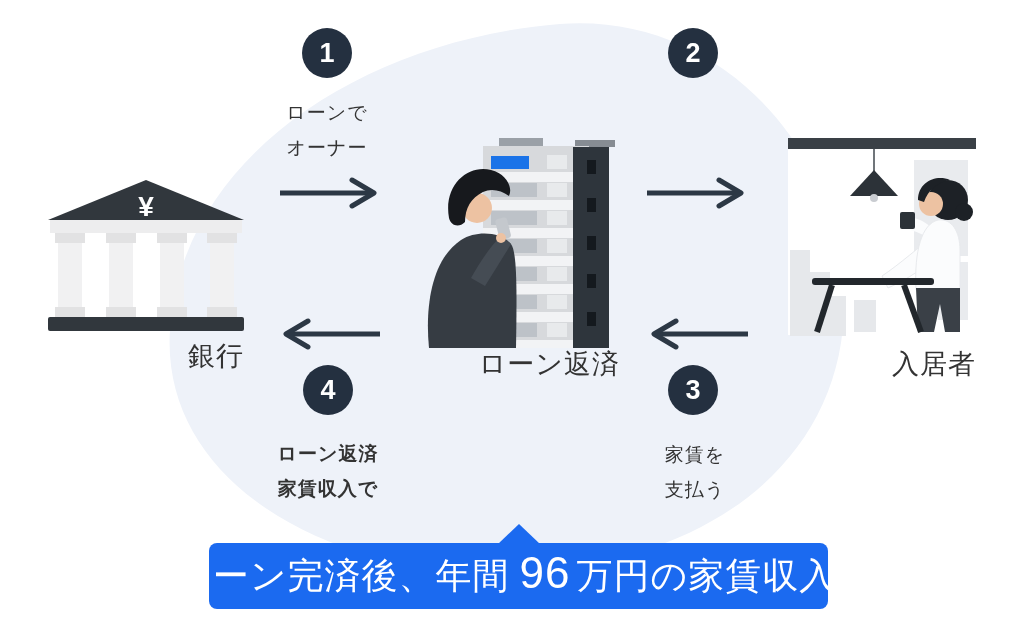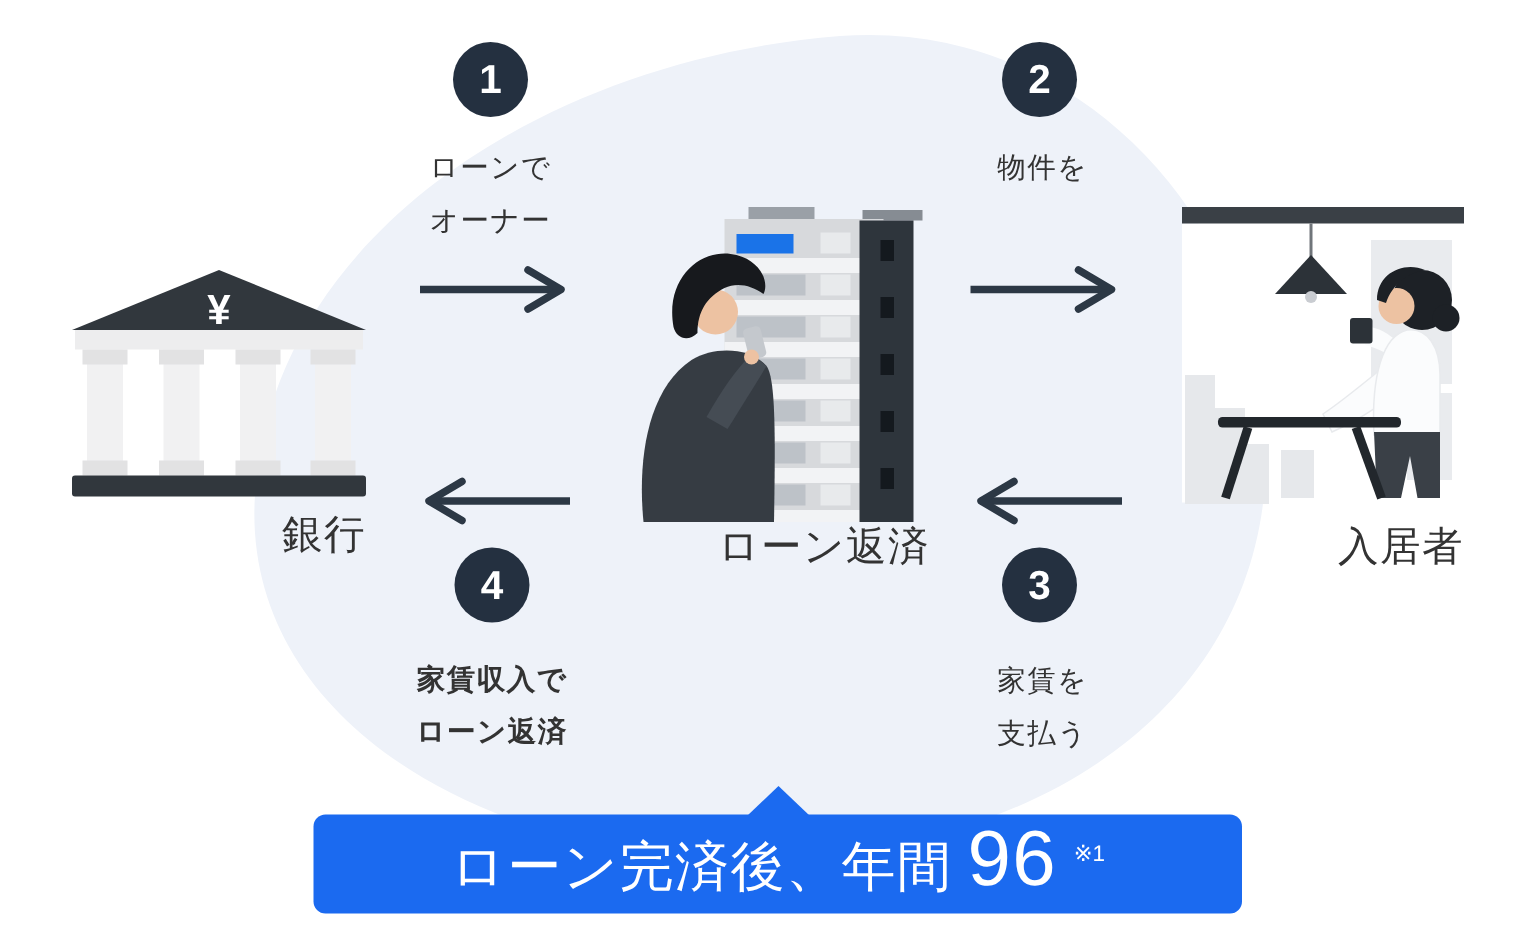--- a/index.html
+++ b/index.html
@@ -41,21 +41,21 @@
     background:var(--accent-blue);border-radius:8px;
     display:flex;align-items:baseline;justify-content:center;
     color:#ffffff;line-height:60px;white-space:nowrap;
   }
   .banner::before{
     content:"";position:absolute;top:-19px;left:50%;margin-left:-21px;
     border-left:21px solid transparent;border-right:21px solid transparent;
     border-bottom:20px solid var(--accent-blue);
   }
   .banner .txt{font-size:36px;letter-spacing:1px;}
-  .banner .big{font-size:52px;margin:0 6px 0 10px;letter-spacing:1px;}
+  .banner .big{font-size:44px;margin:0 6px 0 10px;letter-spacing:1px;}
   .banner .foot{font-size:15px;position:relative;top:-16px;margin-left:5px;}
 </style>
 </head>
 <body>
 
 <div class="canvas">
 
   <svg class="abs blob" width="1024" height="628" viewBox="0 0 1024 628">
     <path d="M170,330 C180,160 360,40 560,24 C720,12 842,150 844,300 C846,450 722,562 520,572 C330,580 160,482 170,330 Z" fill="var(--blob,#eef2f9)"></path>
   </svg>
@@ -174,21 +174,20 @@
   </div>
   <div class="abs arrow" style="left:276px;top:177px;">
     <svg width="112" height="32" viewBox="0 0 112 32">
       <line x1="4" y1="16" x2="96" y2="16" stroke="#2c3845" stroke-width="5"></line>
       <polyline points="76,3 98,16 76,29" fill="none" stroke="#2c3845" stroke-width="5" stroke-linecap="round" stroke-linejoin="round"></polyline>
     </svg>
   </div>
 
   <div class="abs badge" style="left:668px;top:28px;">2</div>
   <div class="abs step-label" style="left:605px;top:95px;width:180px;">
-    <div>物件を</div>
   </div>
   <div class="abs arrow" style="left:643px;top:177px;">
     <svg width="112" height="32" viewBox="0 0 112 32">
       <line x1="4" y1="16" x2="96" y2="16" stroke="#2c3845" stroke-width="5"></line>
       <polyline points="76,3 98,16 76,29" fill="none" stroke="#2c3845" stroke-width="5" stroke-linecap="round" stroke-linejoin="round"></polyline>
     </svg>
   </div>
 
   <div class="abs arrow arrow-left" style="left:640px;top:318px;">
     <svg width="112" height="32" viewBox="0 0 112 32">
@@ -203,23 +202,24 @@
   </div>
 
   <div class="abs arrow arrow-left" style="left:272px;top:318px;">
     <svg width="112" height="32" viewBox="0 0 112 32">
       <line x1="4" y1="16" x2="96" y2="16" stroke="#2c3845" stroke-width="5"></line>
       <polyline points="76,3 98,16 76,29" fill="none" stroke="#2c3845" stroke-width="5" stroke-linecap="round" stroke-linejoin="round"></polyline>
     </svg>
   </div>
   <div class="abs badge" style="left:303px;top:365px;">4</div>
   <div class="abs step-label bold" style="left:233px;top:436px;width:190px;">
+    <div>ローン返済</div>
     <div>家賃収入で</div>
-    <div>ローン返済</div>
   </div>
 
   <div class="abs banner">
     <span class="txt">ローン完済後、年間</span>
     <span class="big">96</span>
+    <span class="txt">万円の家賃収入</span>
     <span class="foot">※1</span>
   </div>
 
 </div>
 
 </body></html>

